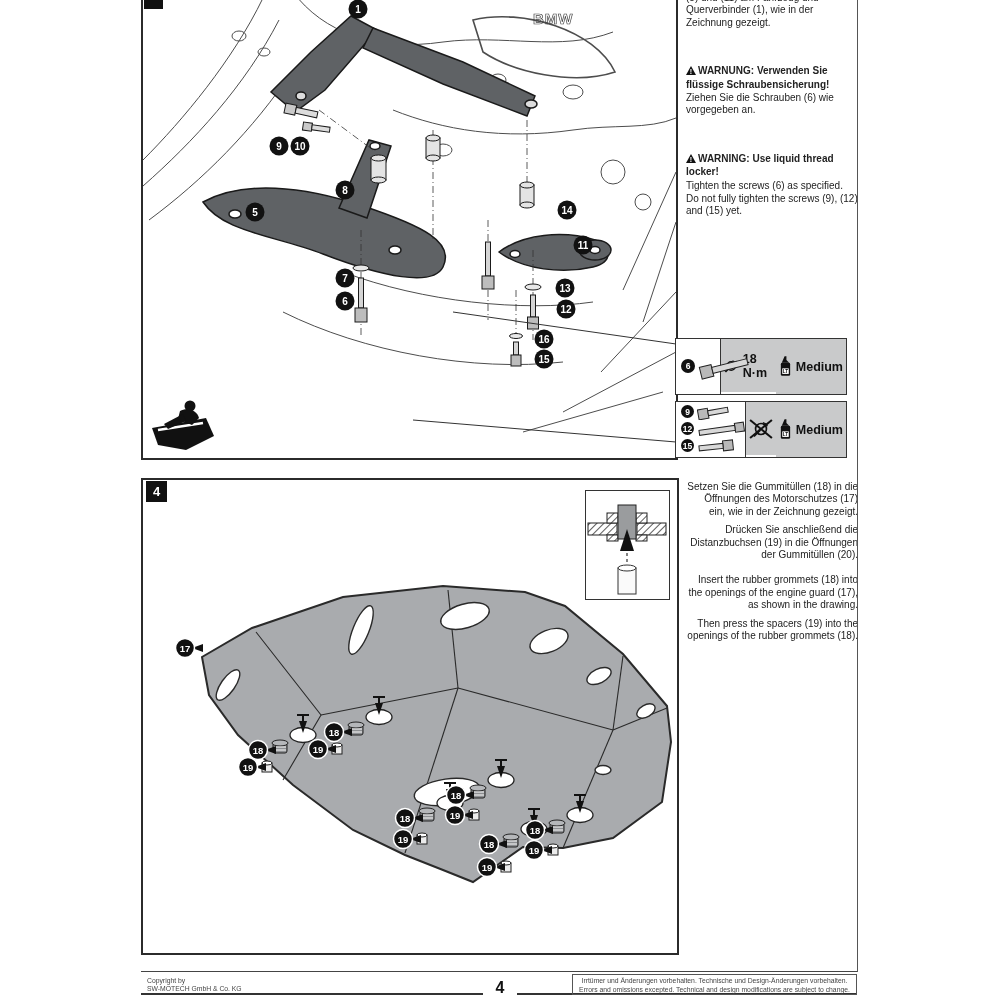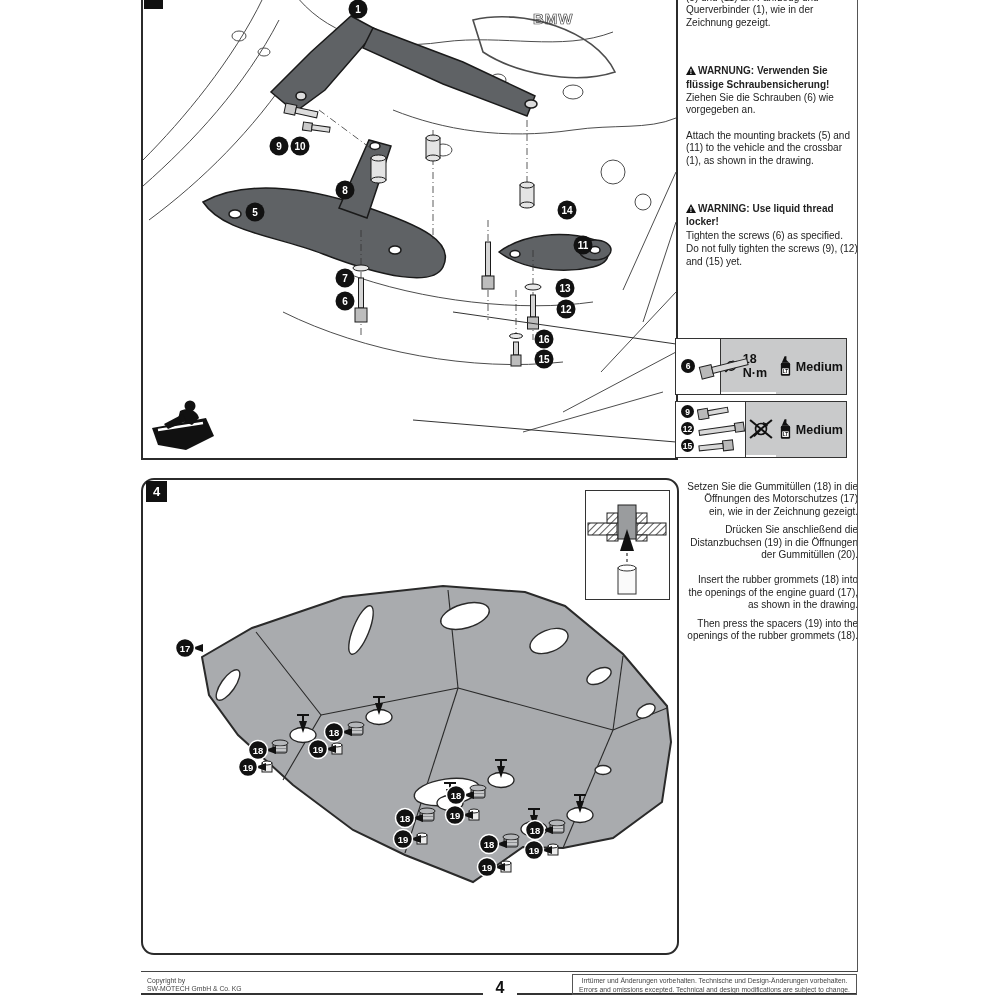--- a/index.html
+++ b/index.html
@@ -2,21 +2,21 @@
 <html><head>
 <meta charset="utf-8">
 <style>
   html,body{margin:0;padding:0;}
   #page{position:relative;width:868px;height:1000px;background:#ffffff;overflow:hidden;
         font-family:"Liberation Sans",sans-serif;color:#222;}
   .abs{position:absolute;}
   
   .panel{position:absolute;border:2px solid #2b2b2b;background:#fff;box-sizing:border-box;}
   #panel3{left:141px;top:-12px;width:537px;height:472px;}
-  #panel4{left:141px;top:478px;width:538px;height:477px;border-radius:13px;}
+  #panel4{left:141px;top:478px;width:538px;height:477px;}
   .step-badge{position:absolute;background:#111;color:#fff;font-weight:bold;font-size:13px;
               display:flex;align-items:center;justify-content:center;}
   
   .col{position:absolute;width:172px;font-size:10px;line-height:12.4px;color:#222;}
   .col p{margin:0 0 1px 0;}
   .col p.gap{margin-top:13px;}
   .col p.gap-s{margin-top:6px;}
   .col .warn{font-weight:bold;margin-top:36px;}
   .warn-tri{display:inline-block;vertical-align:-1px;margin-right:2px;}
   
@@ -222,21 +222,20 @@
     </svg>
   </div>
 
   <div class="col" id="col3" style="left:686px;top:-8px;">
     <p>(5) und (11) am Fahrzeug und Querverbinder (1), wie in der Zeichnung gezeigt.</p>
     <p class="warn"><span class="warn-tri"><svg width="10" height="9" viewBox="0 0 10 9">
             <polygon points="5,0 10,9 0,9" fill="#111"></polygon>
             <text x="5" y="8" font-size="7" font-weight="bold" fill="#fff" text-anchor="middle">!</text>
           </svg></span><span>WARNUNG: Verwenden Sie flüssige Schraubensicherung!</span></p>
     <p>Ziehen Sie die Schrauben (6) wie vorgegeben an.</p>
-    <p class="gap">Attach the mounting brackets (5) and (11) to the vehicle and the crossbar (1), as shown in the drawing.</p>
     <p class="warn"><span class="warn-tri"><svg width="10" height="9" viewBox="0 0 10 9">
             <polygon points="5,0 10,9 0,9" fill="#111"></polygon>
             <text x="5" y="8" font-size="7" font-weight="bold" fill="#fff" text-anchor="middle">!</text>
           </svg></span><span>WARNING: Use liquid thread locker!</span></p>
     <p>Tighten the screws (6) as specified.</p>
     <p>Do not fully tighten the screws (9), (12) and (15) yet.</p>
   </div>
 
   <div class="tq" style="top:338px;">
     <div class="tq-left">

